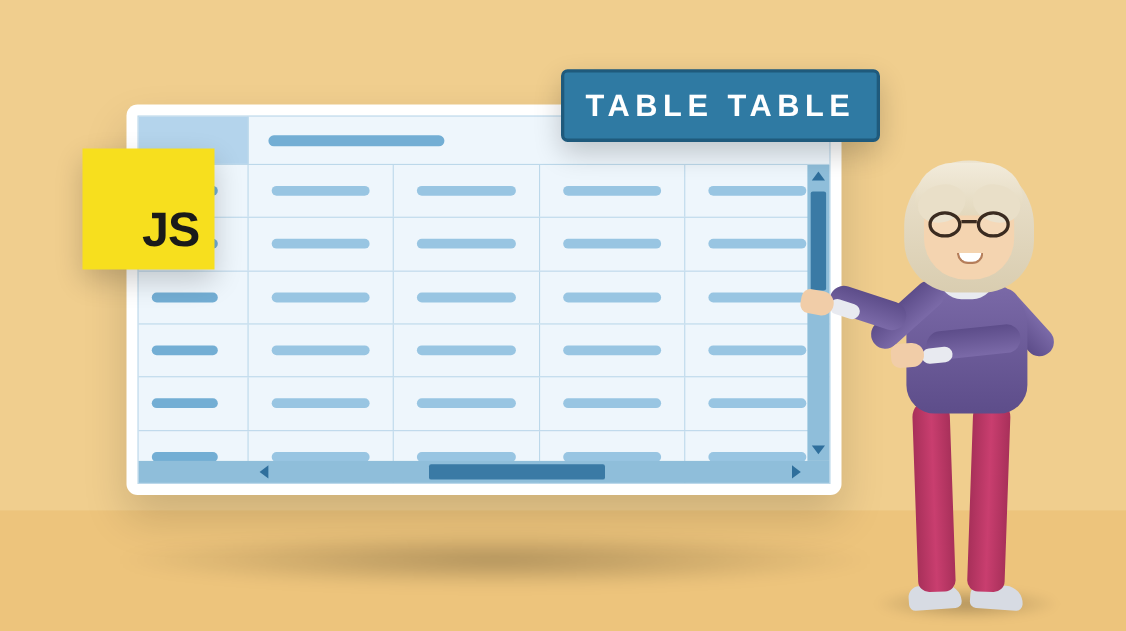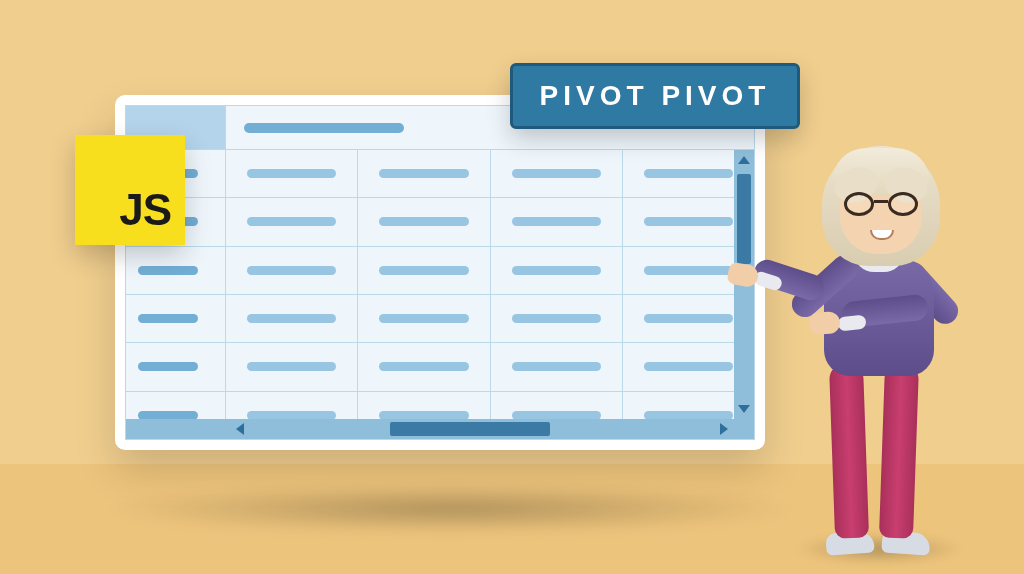--- a/index.html
+++ b/index.html
@@ -146,21 +146,21 @@
   .hscroll .thumb {
     height: 14px;
     width: 160px;
     background: #3a7aa5;
     border-radius: 2px;
     margin-left: 140px;
   }
   .js-badge {
     position: absolute;
     left: 75px; top: 135px;
-    width: 110px; height: 110px;
+    width: 120px; height: 110px;
     background: #f7df1e;
     box-shadow: 0 10px 25px rgba(0,0,0,0.2);
     display: flex;
     align-items: flex-end;
     justify-content: flex-end;
     padding: 10px 14px;
     font-weight: 900;
     font-size: 44px;
     color: #1a1a1a;
     letter-spacing: -1px;
@@ -474,21 +474,21 @@
       <div class="arrow rt"></div>
     </div>
   </div>
 </div>
 
 <div class="js-badge">
   <span>JS</span>
 </div>
 
 <div class="title-badge">
-  <span>PIVOT PIVOT</span>
+  <span>TABLE TABLE</span>
 </div>
 
 <div class="char-shadow"></div>
 <div class="char">
   <div class="shoe l"></div>
   <div class="shoe r"></div>
   <div class="leg l"></div>
   <div class="leg r"></div>
   <div class="arm lu"></div>
   <div class="torso"></div>

